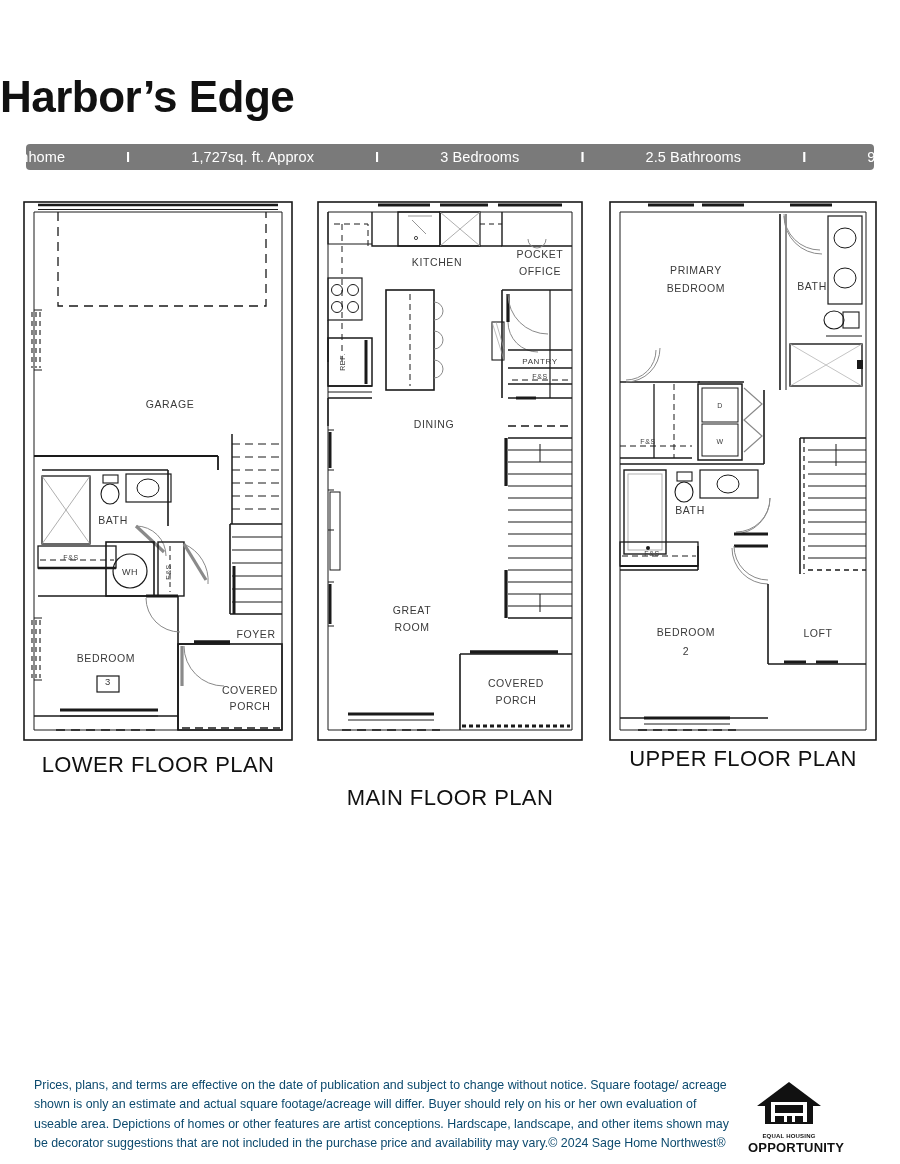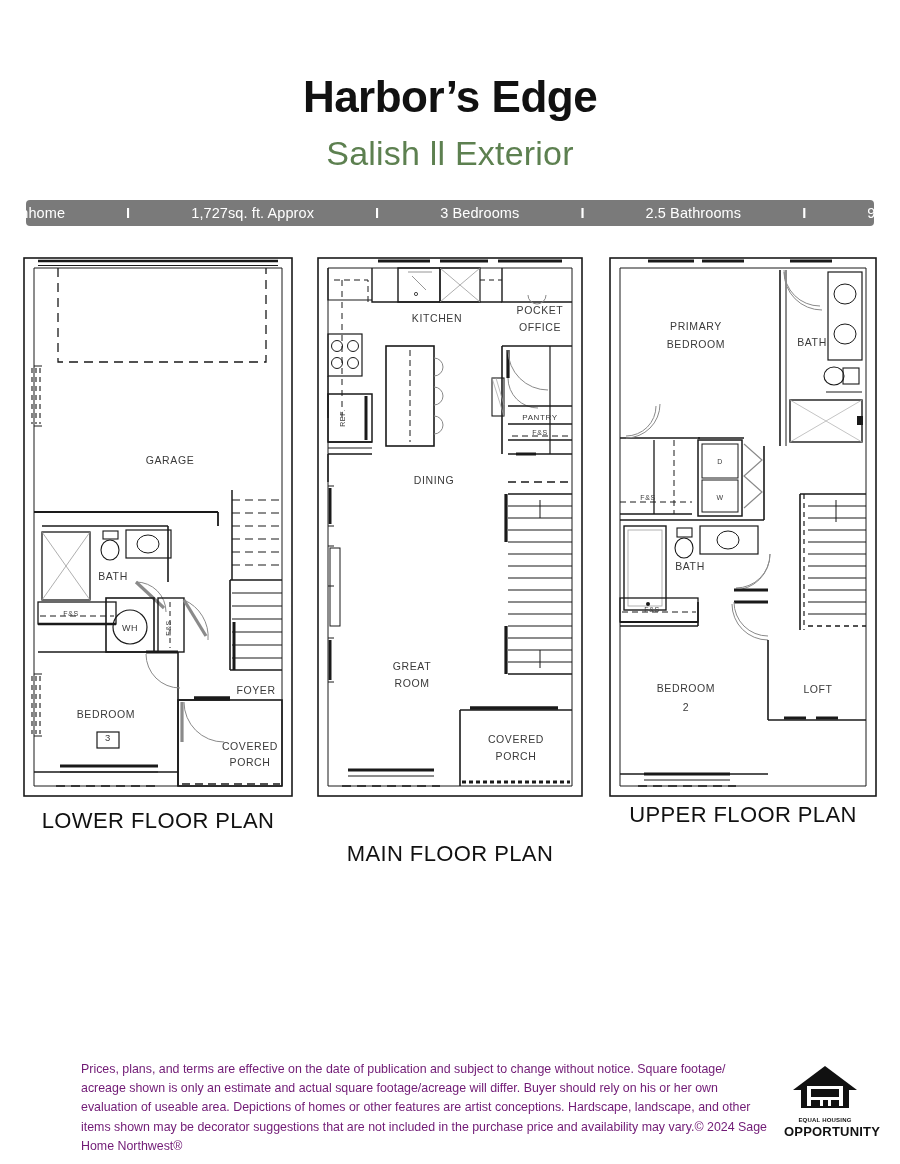--- a/index.html
+++ b/index.html
@@ -7,21 +7,21 @@
   body {
     width:900px; height:1164px;
     background:#ffffff;
     font-family:"Liberation Sans", sans-serif;
     color:#111;
     position:relative;
     overflow:hidden;
   }
 
   
-  .header { padding-top:74px; text-align:center; }
+  .header { padding-top:74px; }
   .brand-title {
     font-size:44px;
     font-weight:bold;
     letter-spacing:-0.5px;
     color:#111111;
     line-height:1.05;
   }
   .sub-title {
     font-size:34px;
     color:#5d8050;
@@ -75,23 +75,22 @@
     left:34px;
     bottom:8px;
     width:832px;
     display:flex;
     align-items:flex-start;
     gap:14px;
   }
   .disclaimer {
     font-size:12.4px;
     line-height:1.55;
-    color:#701a75;
+    color:#0c4a6e;
     max-width:700px;
-    margin-left:47px;
   }
   .eho {
     width:82px;
     flex:0 0 82px;
     text-align:center;
     margin-top:4px;
   }
   .eho-caption {
     font-size:6px;
     line-height:1.15;
@@ -100,21 +99,20 @@
     margin-top:1px;
     font-weight:bold;
   }
   svg text { font-family:"Liberation Sans", sans-serif; fill:#3a3a3a; }
 </style>
 </head>
 <body>
 
 <div class="header">
   <div class="brand-title">Harbor’s Edge</div>
-  <div class="sub-title">Salish ll Exterior</div>
 </div>
 
 <div class="spec-bar">
   <span class="spec-item">3 Story Townhome</span>
   <span class="spec-sep">I</span>
   <span class="spec-item">1,727sq. ft. Approx</span>
   <span class="spec-sep">I</span>
   <span class="spec-item">3 Bedrooms</span>
   <span class="spec-sep">I</span>
   <span class="spec-item">2.5  Bathrooms</span>

